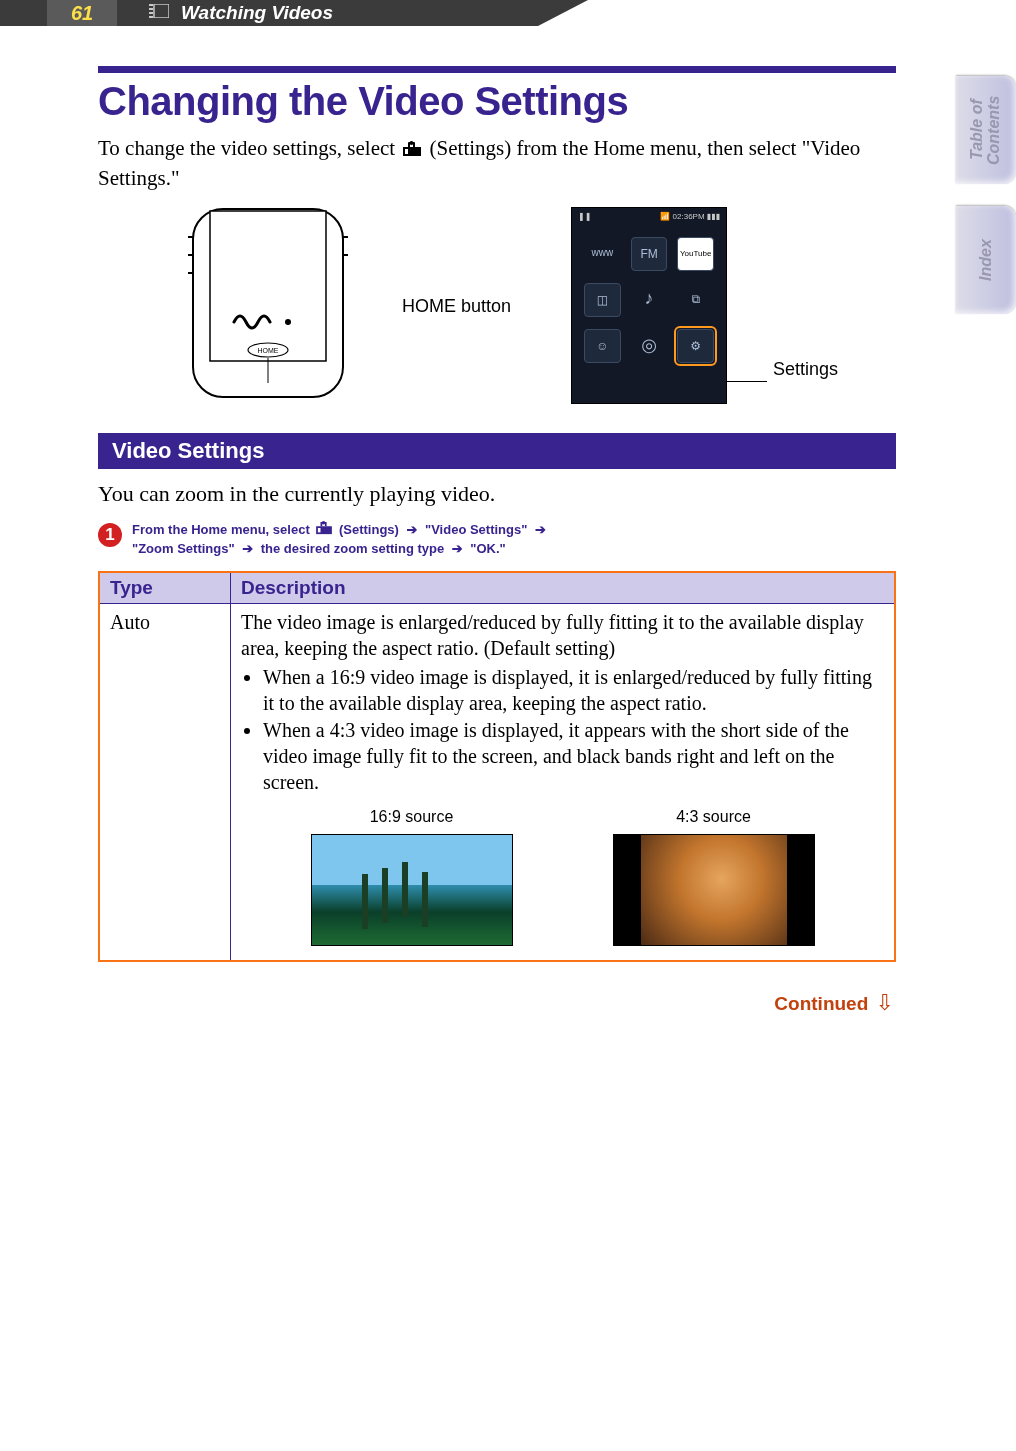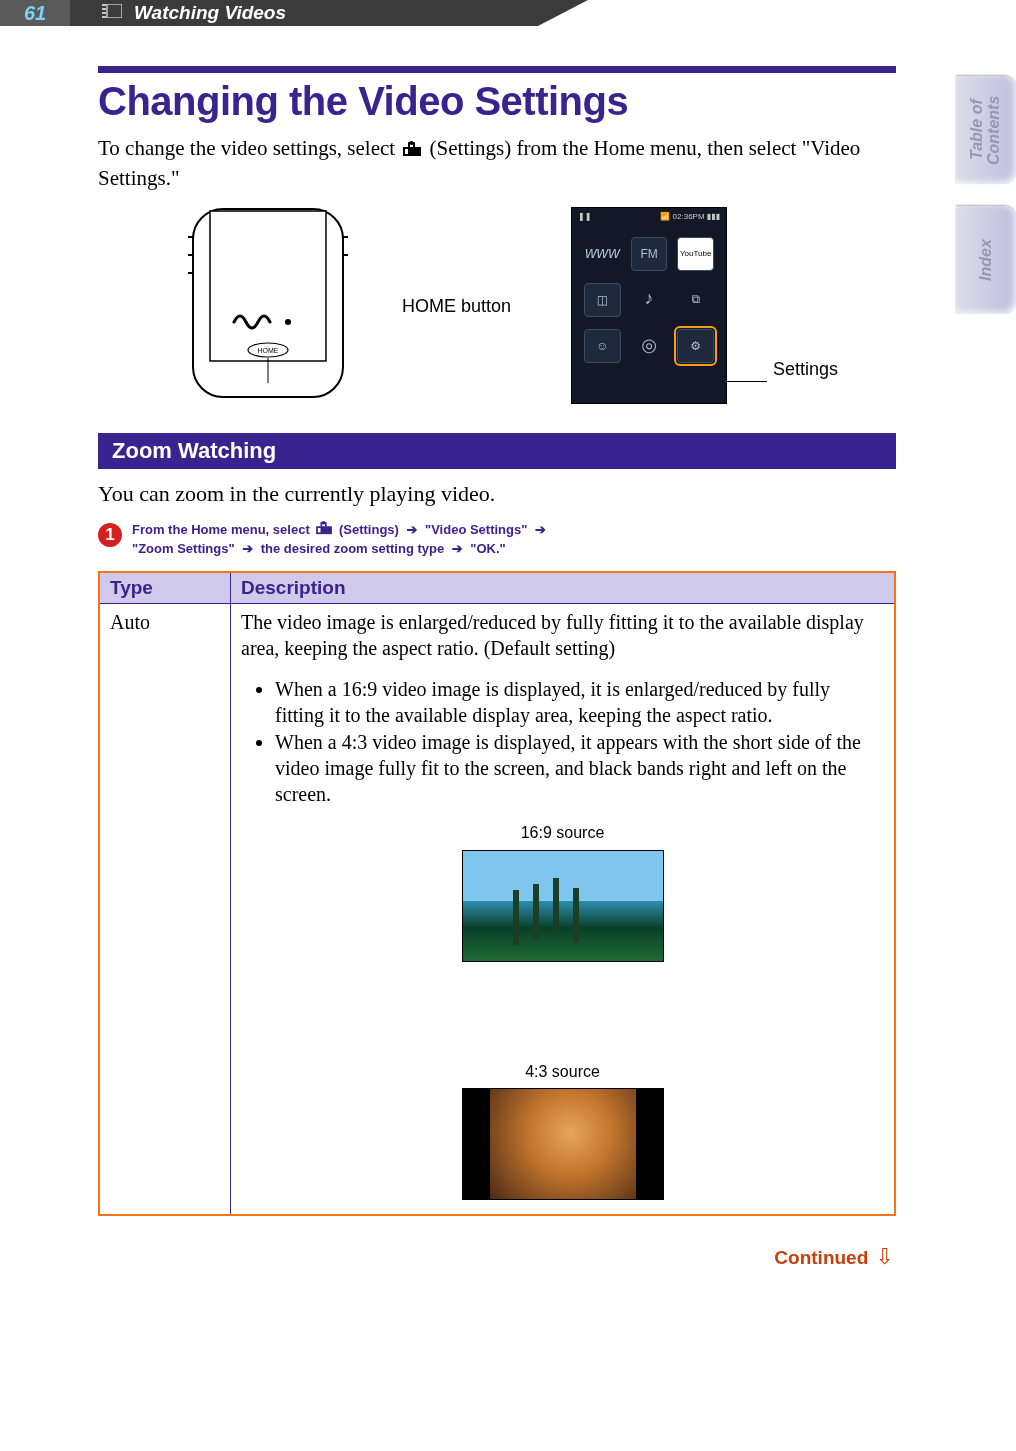--- a/index.html
+++ b/index.html
@@ -17,30 +17,30 @@
     align-items: center;
     position: relative;
   }
   .topbar-left {
     display: flex;
     align-items: center;
     height: 100%;
   }
   .page-num-box {
     background: #5a5a5a;
-    color: #7dd3fc;
+    color: #fde047;
     font-family: "Arial Narrow", Arial, sans-serif;
     font-weight: bold;
     font-style: italic;
     font-size: 20px;
     width: 70px;
     text-align: center;
     padding: 2px 0;
     height: 22px;
-    display:flex;align-items:center;justify-content:center;
+    display:flex;align-items:center;justify-content:center;margin-left:47px;
   }
   .topbar-icon {
     color: #cfcfcf;
     margin: 0 12px 0 32px;
     font-size: 16px;
   }
   .section-title {
     color: #fff;
     font-family: "Arial Narrow", Arial, sans-serif;
     font-weight: bold;
@@ -183,24 +183,24 @@
   }
   table.zoom-table td {
     border-right: 1px solid #39238f;
     padding: 6px 10px 14px;
     font-family: "Times New Roman", serif;
     font-size: 20px;
     vertical-align: top;
     line-height:1.28;
   }
   table.zoom-table td.type-col { width: 110px; }
-  .desc-bullets { margin:16px; padding:0 0 0 18px;}
+  .desc-bullets { margin:4px; padding:0 0 0 18px;}
   .desc-bullets li { margin-bottom:2px;}
 
-  .examples { display:flex; gap:100px; justify-content:center; margin-top:12px;flex-direction:column;}
+  .examples { display:flex; gap:100px; justify-content:center; margin-top:12px;}
   .example-col { display:flex; flex-direction:column; align-items:center; gap:6px;}
   .example-label { font-family:"Arial Narrow",Arial,sans-serif; font-size:16px;}
   .thumb { width:200px; height:110px; border:1px solid #000; position:relative; overflow:hidden;}
   .thumb-169 { background: linear-gradient(to bottom, #7ec6ee 0%, #7ec6ee 45%, #2f8fb0 45%, #0a3f2a 70%, #1e6b32 100%);}
   .thumb-169::after{content:"";position:absolute;left:35%;top:30%;width:6px;height:55px;background:#1b3f24;box-shadow:20px -6px 0 #1b3f24, 40px 4px 0 #1b3f24, -20px 6px 0 #1b3f24;}
   .thumb-43 {
     background:#000; display:flex; justify-content:center; align-items:center;
   }
   .thumb-43-inner{
     width:146px;height:110px;background:
@@ -277,40 +277,40 @@
       <div class="device-label">HOME button</div>
     </div>
 
     <div style="display:flex;align-items:flex-start;">
       <div class="phone-screen">
         <div class="phone-status">
           <span>❚❚</span>
           <span><span>📶</span> <span>02:36PM</span> <span>▮▮▮</span></span>
         </div>
         <div class="phone-grid">
-          <div class="phone-cell" style="border:none;background:none;font-size:16px;font-style:italic;">www</div>
+          <div class="phone-cell" style="border:none;background:none;font-size:10px;">www</div>
           <div class="phone-cell">FM</div>
           <div class="phone-cell" style="background:#fff;color:#000;font-size:8px;">YouTube</div>
           <div class="phone-cell">◫</div>
           <div class="phone-cell" style="border:none;background:none;font-size:18px;">♪</div>
           <div class="phone-cell" style="border:none;background:none;">⧉</div>
           <div class="phone-cell">☺</div>
           <div class="phone-cell" style="border:none;background:none;font-size:18px;">◎</div>
           <div class="phone-cell highlight">⚙</div>
         </div>
         <div style="height:28px;"></div>
       </div>
       <div class="callout-group">
         <div class="callout-line"></div>
         <div class="callout-label">Settings</div>
       </div>
     </div>
   </div>
 
-  <div class="subheader">Zoom Watching</div>
+  <div class="subheader">Video Settings</div>
   <p class="body-serif">You can zoom in the currently playing video.</p>
 
   <div class="step-row">
     <div class="step-num">1</div>
     <div class="step-text">
       <span>From the Home menu, select </span><span class="inline-icon"><svg width="18" height="14" viewBox="0 0 20 16">
             <rect x="1" y="6" width="18" height="9" fill="#39238f"></rect>
             <rect x="3" y="8" width="3" height="5" fill="#fff"></rect>
             <path d="M7 6 L7 2 L12 2 L12 6" stroke="#39238f" stroke-width="2" fill="none"></path>
             <circle cx="9.5" cy="2" r="2" fill="#39238f"></circle>

